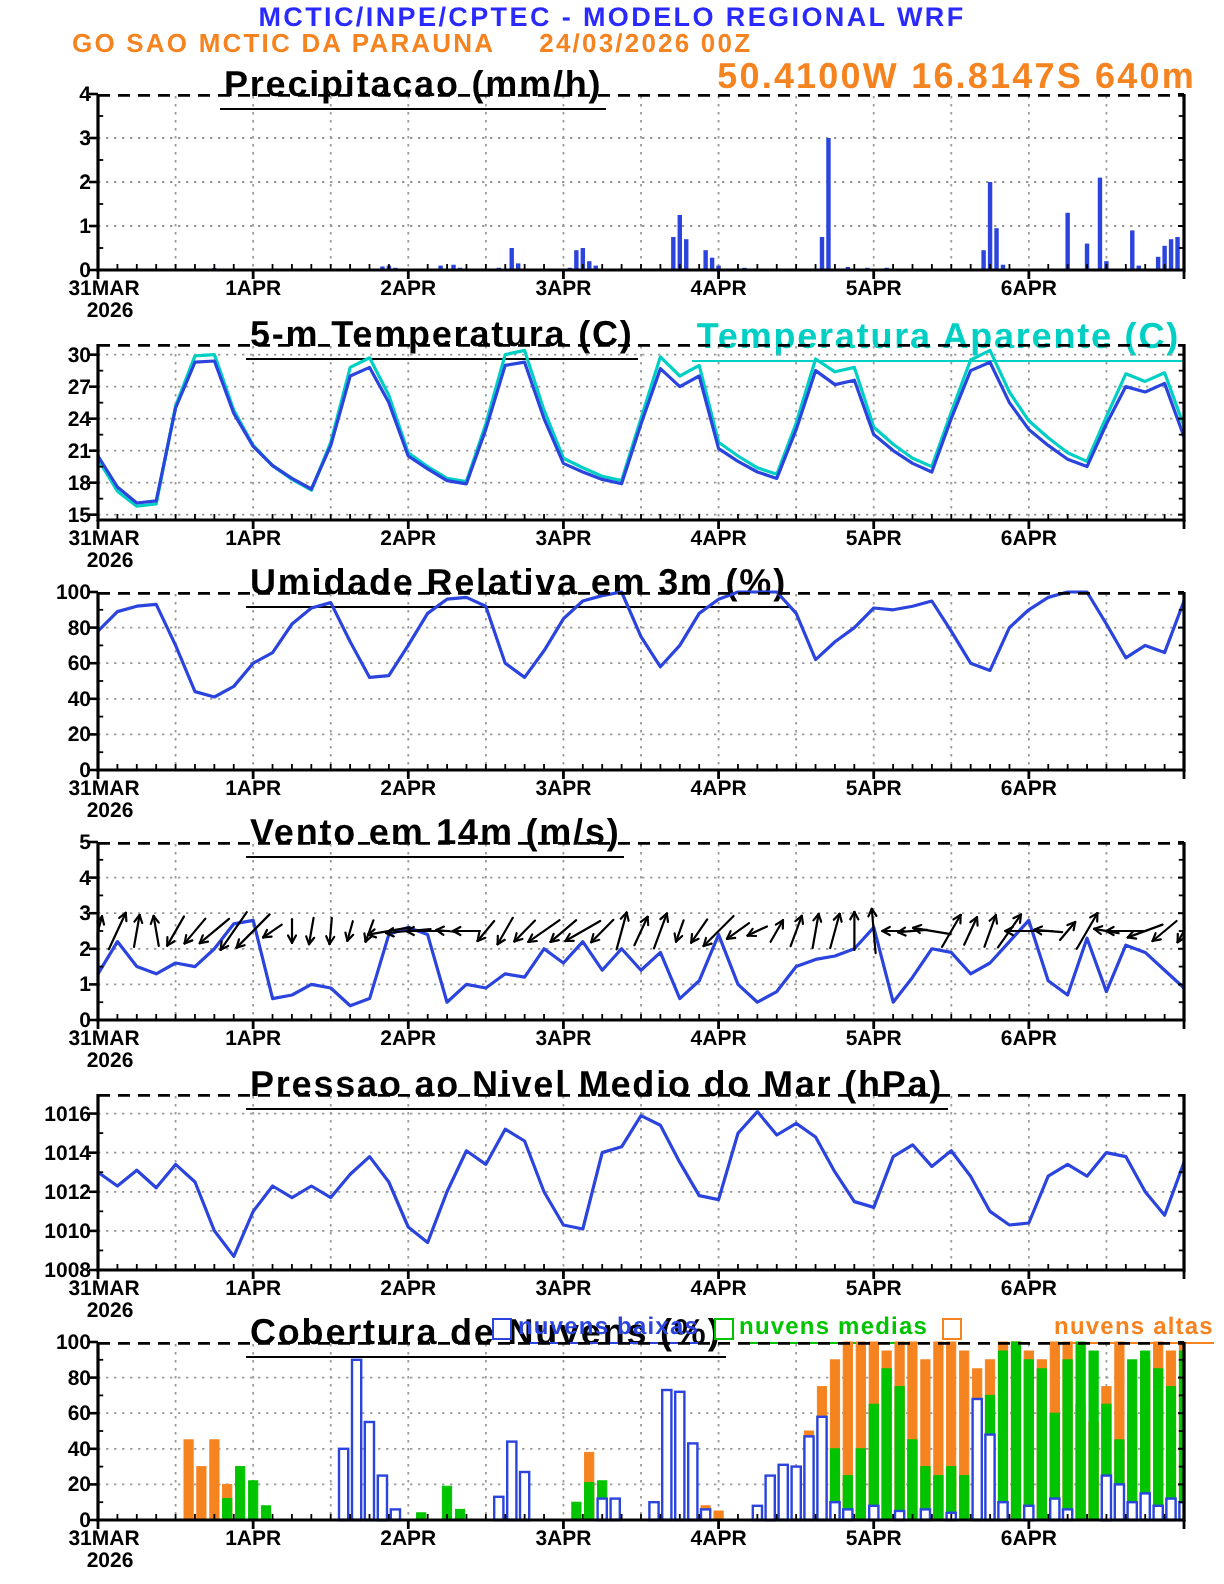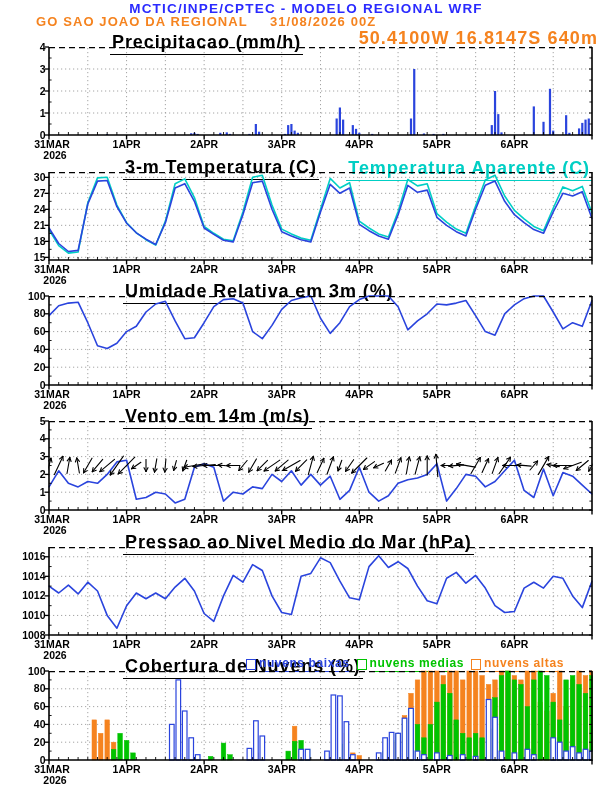--- a/index.html
+++ b/index.html
@@ -16,21 +16,21 @@
   .litem{display:flex;align-items:center;margin-right:7px;font-size:12px;letter-spacing:0.6px;}
   .sq{width:8px;height:9px;border:1.5px solid currentColor;background:#fff;margin-right:3px;flex:0 0 auto;}
   .ul{border-bottom:1.5px solid currentColor;padding-bottom:1px;white-space:pre;}
   svg.panel{position:absolute;left:0;overflow:visible;}
 </style>
 </head>
 <body>
 
 <div class="page">
   <div class="h1" style="color: rgb(42, 42, 255);">MCTIC/INPE/CPTEC - MODELO REGIONAL WRF</div>
-  <div class="h2" style="color: rgb(245, 131, 31);"><span>GO SAO JOAO DA REGIONAL</span><span class="rundate">31/08/2026 00Z</span></div>
+  <div class="h2" style="color: rgb(245, 131, 31);"><span>GO SAO MCTIC DA PARAUNA</span><span class="rundate">24/03/2026 00Z</span></div>
   <div class="coords" style="color: rgb(245, 131, 31);">50.4100W 16.8147S 640m</div>
 
   <div class="ptitle" style="top:32px;left:67px">Precipitacao (mm/h)</div>
   <svg class="panel" width="612" height="114" viewBox="0 0 612 114" style="top: 47px;">
       <defs>
         <clipPath id="clip-0">
           <rect x="48.4" y="-1.5" width="544.2" height="90.5"></rect>
         </clipPath>
       </defs>
       <g>
@@ -183,21 +183,21 @@
         <text x="126.57142857142857" y="100.5" text-anchor="middle" font-size="10.5" font-family="&quot;Liberation Sans&quot;, sans-serif" font-weight="bold" fill="#000">1APR</text>
         <text x="204.14285714285714" y="100.5" text-anchor="middle" font-size="10.5" font-family="&quot;Liberation Sans&quot;, sans-serif" font-weight="bold" fill="#000">2APR</text>
         <text x="281.7142857142857" y="100.5" text-anchor="middle" font-size="10.5" font-family="&quot;Liberation Sans&quot;, sans-serif" font-weight="bold" fill="#000">3APR</text>
         <text x="359.2857142857143" y="100.5" text-anchor="middle" font-size="10.5" font-family="&quot;Liberation Sans&quot;, sans-serif" font-weight="bold" fill="#000">4APR</text>
         <text x="436.85714285714283" y="100.5" text-anchor="middle" font-size="10.5" font-family="&quot;Liberation Sans&quot;, sans-serif" font-weight="bold" fill="#000">5APR</text>
         <text x="514.4285714285714" y="100.5" text-anchor="middle" font-size="10.5" font-family="&quot;Liberation Sans&quot;, sans-serif" font-weight="bold" fill="#000">6APR</text>
         <text x="55" y="111.5" text-anchor="middle" font-size="10.5" font-family="&quot;Liberation Sans&quot;, sans-serif" font-weight="bold" fill="#000">2026</text>
       </g>
     </svg>
 
-  <div class="ptitle" style="top:157px;left:80px">3-m Temperatura (C)</div>
+  <div class="ptitle" style="top:157px;left:80px">5-m Temperatura (C)</div>
   <div class="ptitle" style="top: 158px; right: 20px; color: rgb(0, 207, 196);">Temperatura Aparente (C)</div>
   <svg class="panel" width="612" height="114" viewBox="0 0 612 114" style="top: 172px;">
       <defs>
         <clipPath id="clip-1">
           <rect x="48.4" y="-1.5" width="544.2" height="90.5"></rect>
         </clipPath>
       </defs>
       <g>
         <line x1="49" y1="85.33333333333333" x2="592" y2="85.33333333333333" stroke="#9a9a9a" stroke-width="0.9" stroke-dasharray="1.2 2.8"></line>
         <line x1="49" y1="69.33333333333333" x2="592" y2="69.33333333333333" stroke="#9a9a9a" stroke-width="0.9" stroke-dasharray="1.2 2.8"></line>
@@ -885,21 +885,21 @@
   <div class="ptitle" style="top:656px;left:80px">Cobertura de Nuvens (%)</div>
   <div class="legend">
     <div class="litem" style="color: rgb(42, 68, 221); justify-content: flex-end;">
         <span class="sq"></span>
         <span class="ul">nuvens baixas</span>
       </div>
     <div class="litem" style="color: rgb(0, 196, 0);">
         <span class="sq"></span>
         <span class="ul">nuvens medias</span>
       </div>
-    <div class="litem" style="color: rgb(245, 131, 31);">
+    <div class="litem" style="color: rgb(245, 131, 31); gap: 43px;">
         <span class="sq"></span>
         <span class="ul">nuvens altas</span>
       </div>
   </div>
   <svg class="panel" width="612" height="115" viewBox="0 0 612 115" style="top: 671px;">
       <defs>
         <clipPath id="clip-5">
           <rect x="48.4" y="-1.5" width="544.2" height="91.5"></rect>
         </clipPath>
       </defs>

